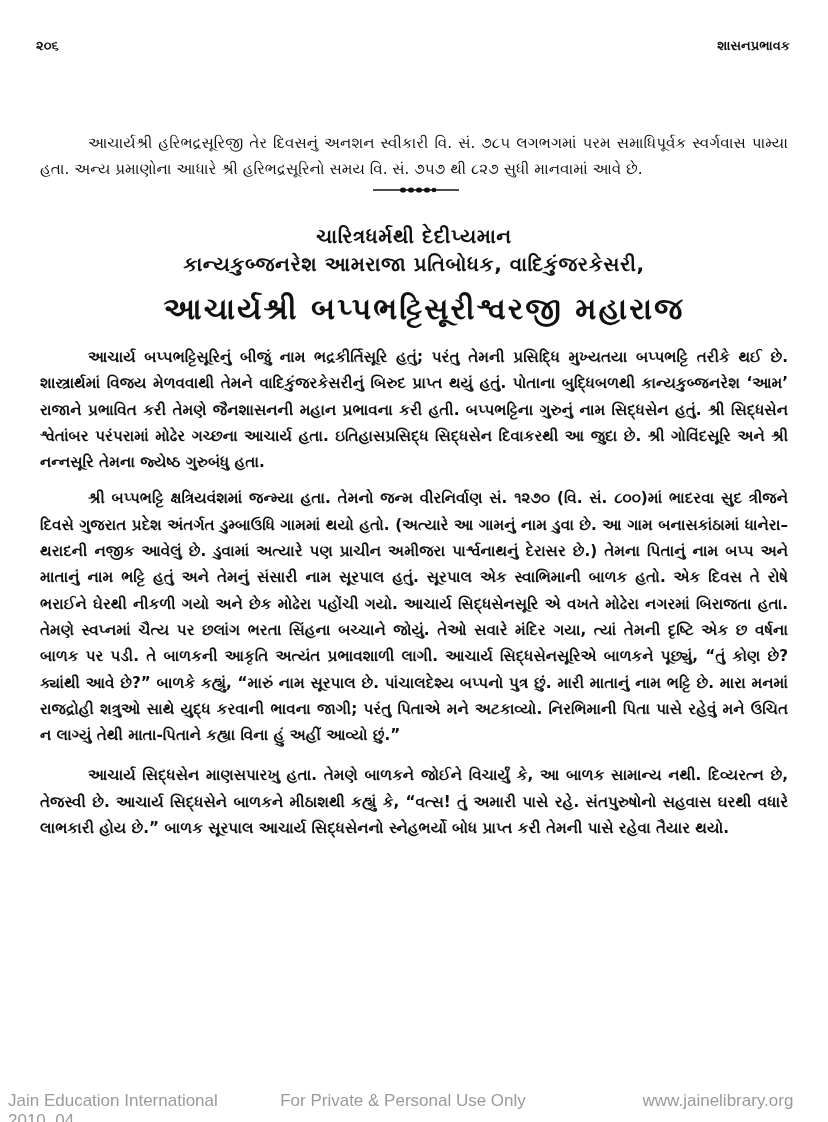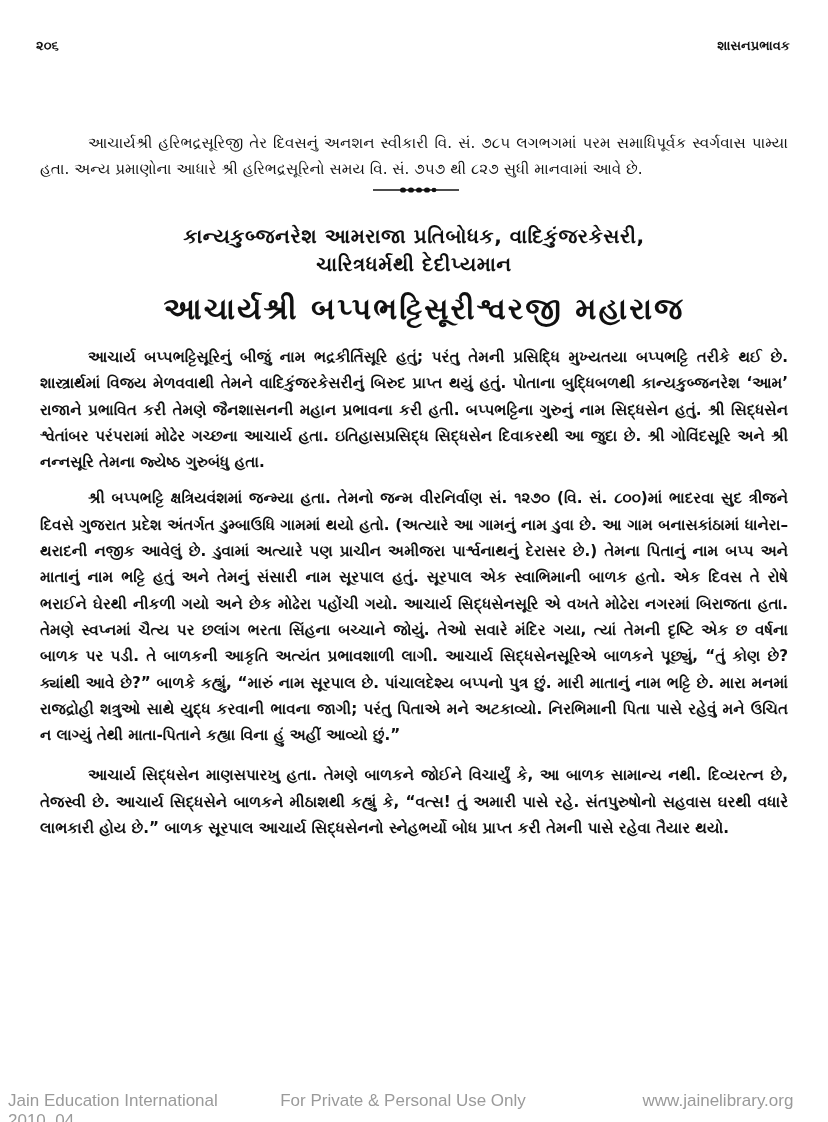--- a/index.html
+++ b/index.html
@@ -110,22 +110,22 @@
       <line x1="0" y1="6" x2="86" y2="6" stroke="#111" stroke-width="1.6"></line>
       <ellipse cx="30" cy="6" rx="3" ry="2.6" fill="#111"></ellipse>
       <ellipse cx="38" cy="6" rx="3" ry="2.6" fill="#111"></ellipse>
       <ellipse cx="46" cy="6" rx="3" ry="2.6" fill="#111"></ellipse>
       <ellipse cx="54" cy="6" rx="3" ry="2.6" fill="#111"></ellipse>
       <ellipse cx="61" cy="6" rx="2.4" ry="2.2" fill="#111"></ellipse>
     </svg>
   </div>
 
   <div class="title-block">
+    <div class="subtitle-line">ચારિત્રધર્મથી દેદીપ્યમાન</div>
     <div class="subtitle-line">કાન્યકુબ્જનરેશ આમરાજા પ્રતિબોધક, વાદિકુંજરકેસરી,</div>
-    <div class="subtitle-line">ચારિત્રધર્મથી દેદીપ્યમાન</div>
     <div class="main-title">આચાર્યશ્રી બપ્પભટ્ટિસૂરીશ્વરજી મહારાજ</div>
   </div>
 
   <div class="text-block" style="top: 344px; font-weight: bold;">
     <p>આચાર્ય બપ્પભટ્ટિસૂરિનું બીજું નામ ભદ્રકીર્તિસૂરિ હતું; પરંતુ તેમની પ્રસિદ્ધિ મુખ્યતયા બપ્પભટ્ટિ તરીકે થઈ છે. શાસ્ત્રાર્થમાં વિજય મેળવવાથી તેમને વાદિકુંજરકેસરીનું બિરુદ પ્રાપ્ત થયું હતું. પોતાના બુદ્ધિબળથી કાન્યકુબ્જનરેશ ‘આમ’ રાજાને પ્રભાવિત કરી તેમણે જૈનશાસનની મહાન પ્રભાવના કરી હતી. બપ્પભટ્ટિના ગુરુનું નામ સિદ્ધસેન હતું. શ્રી સિદ્ધસેન શ્વેતાંબર પરંપરામાં મોઢેર ગચ્છના આચાર્ય હતા. ઇતિહાસપ્રસિદ્ધ સિદ્ધસેન દિવાકરથી આ જુદા છે. શ્રી ગોવિંદસૂરિ અને શ્રી નન્નસૂરિ તેમના જ્યેષ્ઠ ગુરુબંધુ હતા.</p>
     <p style="margin-top: 10px;">શ્રી બપ્પભટ્ટિ ક્ષત્રિયવંશમાં જન્મ્યા હતા. તેમનો જન્મ વીરનિર્વાણ સં. ૧૨૭૦ (વિ. સં. ૮૦૦)માં ભાદરવા સુદ ત્રીજને દિવસે ગુજરાત પ્રદેશ અંતર્ગત ડુમ્બાઉધિ ગામમાં થયો હતો. (અત્યારે આ ગામનું નામ ડુવા છે. આ ગામ બનાસકાંઠામાં ધાનેરા–થરાદની નજીક આવેલું છે. ડુવામાં અત્યારે પણ પ્રાચીન અમીજરા પાર્શ્વનાથનું દેરાસર છે.) તેમના પિતાનું નામ બપ્પ અને માતાનું નામ ભટ્ટિ હતું અને તેમનું સંસારી નામ સૂરપાલ હતું. સૂરપાલ એક સ્વાભિમાની બાળક હતો. એક દિવસ તે રોષે ભરાઈને ઘેરથી નીકળી ગયો અને છેક મોઢેરા પહોંચી ગયો. આચાર્ય સિદ્ધસેનસૂરિ એ વખતે મોઢેરા નગરમાં બિરાજતા હતા. તેમણે સ્વપ્નમાં ચૈત્ય પર છલાંગ ભરતા સિંહના બચ્ચાને જોયું. તેઓ સવારે મંદિર ગયા, ત્યાં તેમની દૃષ્ટિ એક છ વર્ષના બાળક પર પડી. તે બાળકની આકૃતિ અત્યંત પ્રભાવશાળી લાગી. આચાર્ય સિદ્ધસેનસૂરિએ બાળકને પૂછ્યું, “તું કોણ છે? ક્યાંથી આવે છે?” બાળકે કહ્યું, “મારું નામ સૂરપાલ છે. પાંચાલદેશ્ય બપ્પનો પુત્ર છું. મારી માતાનું નામ ભટ્ટિ છે. મારા મનમાં રાજદ્રોહી શત્રુઓ સાથે યુદ્ધ કરવાની ભાવના જાગી; પરંતુ પિતાએ મને અટકાવ્યો. નિરભિમાની પિતા પાસે રહેવું મને ઉચિત ન લાગ્યું તેથી માતા-પિતાને કહ્યા વિના હું અહીં આવ્યો છું.”</p>
     <p style="margin-top: 14px;">આચાર્ય સિદ્ધસેન માણસપારખુ હતા. તેમણે બાળકને જોઈને વિચાર્યું કે, આ બાળક સામાન્ય નથી. દિવ્યરત્ન છે, તેજસ્વી છે. આચાર્ય સિદ્ધસેને બાળકને મીઠાશથી કહ્યું કે, “વત્સ! તું અમારી પાસે રહે. સંતપુરુષોનો સહવાસ ઘરથી વધારે લાભકારી હોય છે.” બાળક સૂરપાલ આચાર્ય સિદ્ધસેનનો સ્નેહભર્યો બોધ પ્રાપ્ત કરી તેમની પાસે રહેવા તૈયાર થયો.</p>
   </div>
 
   <div class="footer">

